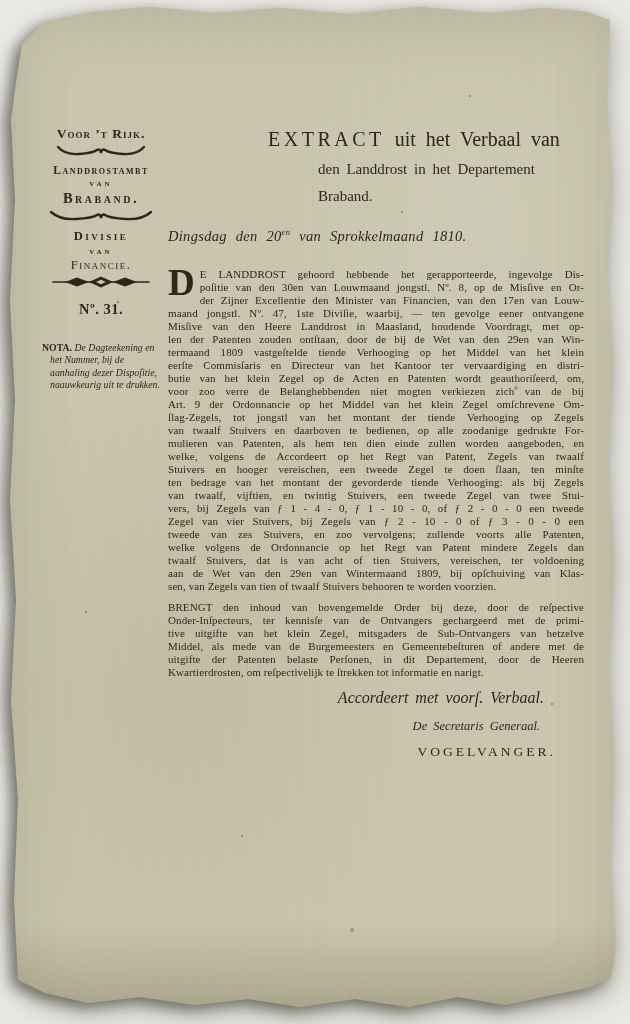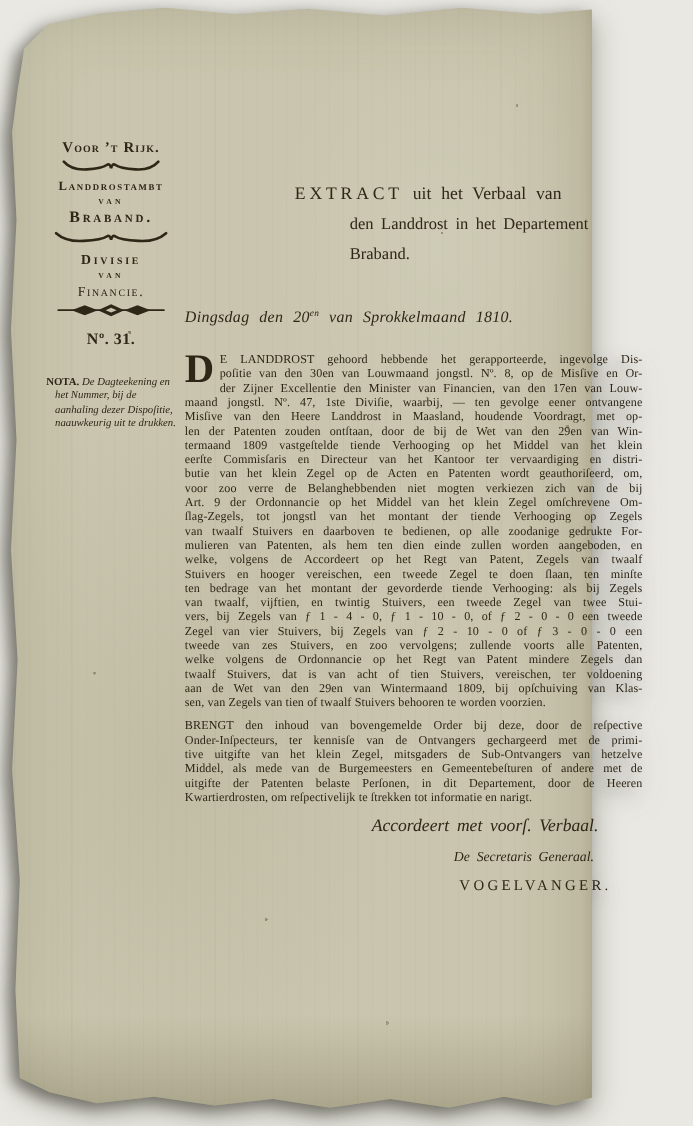--- a/index.html
+++ b/index.html
@@ -1,21 +1,21 @@
 <!DOCTYPE html>
 <html><head>
 <meta charset="utf-8">
 <style>
   html,body{margin:0;padding:0;}
   body{
     width:630px;height:1024px;overflow:hidden;
     background:#e9e8e3;
     font-family:"Liberation Serif","DejaVu Serif",serif;
   }
-  .page{position:relative;width:538px;height:1024px;}
+  .page{position:relative;width:630px;height:1024px;}
   .paper-wrap{
     position:absolute;inset:0;
     filter:drop-shadow(-7px 5px 7px rgba(48,46,34,0.55)) drop-shadow(4px 9px 12px rgba(70,68,52,0.30));
   }
   .paper{
     position:absolute;inset:0;
     background-color:#c9c5ae;
     background-image:
       radial-gradient(1.4px 1.4px at 118px 302px, rgba(86,76,50,.55) 99%, transparent 100%),
       radial-gradient(1.2px 1.2px at 402px 212px, rgba(86,76,50,.45) 99%, transparent 100%),
@@ -53,25 +53,25 @@
   .sc-lg{font-variant:small-caps;font-weight:700;font-size:14.5px;letter-spacing:2.5px;margin-top:2px;}
   .sc-div{font-variant:small-caps;font-weight:700;font-size:12.5px;letter-spacing:2.5px;}
   .sc-fin{font-variant:small-caps;font-weight:400;font-size:12.5px;letter-spacing:1.5px;margin-top:2px;}
   .sb-num{font-size:14.5px;font-weight:600;margin-top:12px;letter-spacing:0.5px;}
   .nota{margin:24px 0 0 0;text-align:left;font-size:9.8px;line-height:12.4px;
         text-indent:-8px;padding-left:10px;}
   .nota-label{font-weight:700;font-style:normal;}
   .nota-text{font-style:italic;}
   
   .main{position:absolute;left:168px;top:128px;width:416px;}
-  .hl1{margin-left:100px;font-size:16px;word-spacing:5px;white-space:nowrap;margin-top:40px;}
+  .hl1{margin-left:100px;font-size:20px;word-spacing:5px;white-space:nowrap;}
   .extract{letter-spacing:3.5px;}
   .hl2{margin-left:150px;font-size:15px;word-spacing:3px;margin-top:10px;white-space:nowrap;}
   .hl3{margin-left:150px;font-size:15px;margin-top:10px;}
-  .dateline{margin-top:39px;font-style:italic;font-size:14.5px;word-spacing:5px;letter-spacing:0.3px;}
+  .dateline{margin-top:22px;font-style:italic;font-size:14.5px;word-spacing:5px;letter-spacing:0.3px;}
   .dateline sup{font-size:8.5px;}
   .para{margin-top:23px;}
   .p2{margin-top:8px;}
   .dropcap{float:left;font-size:37px;line-height:27px;font-weight:700;padding:1px 5px 0 0;}
   .bl{font-size:11px;line-height:13px;text-align:justify;text-align-last:justify;
       letter-spacing:0.1px;}
   .bl.last{text-align-last:left;}
   .closing{margin-top:10px;text-align:right;}
   .c1{font-style:italic;font-size:16px;padding-right:40px;word-spacing:3px;}
   .c2{font-style:italic;font-size:12.5px;padding-right:44px;margin-top:12px;word-spacing:3px;}

